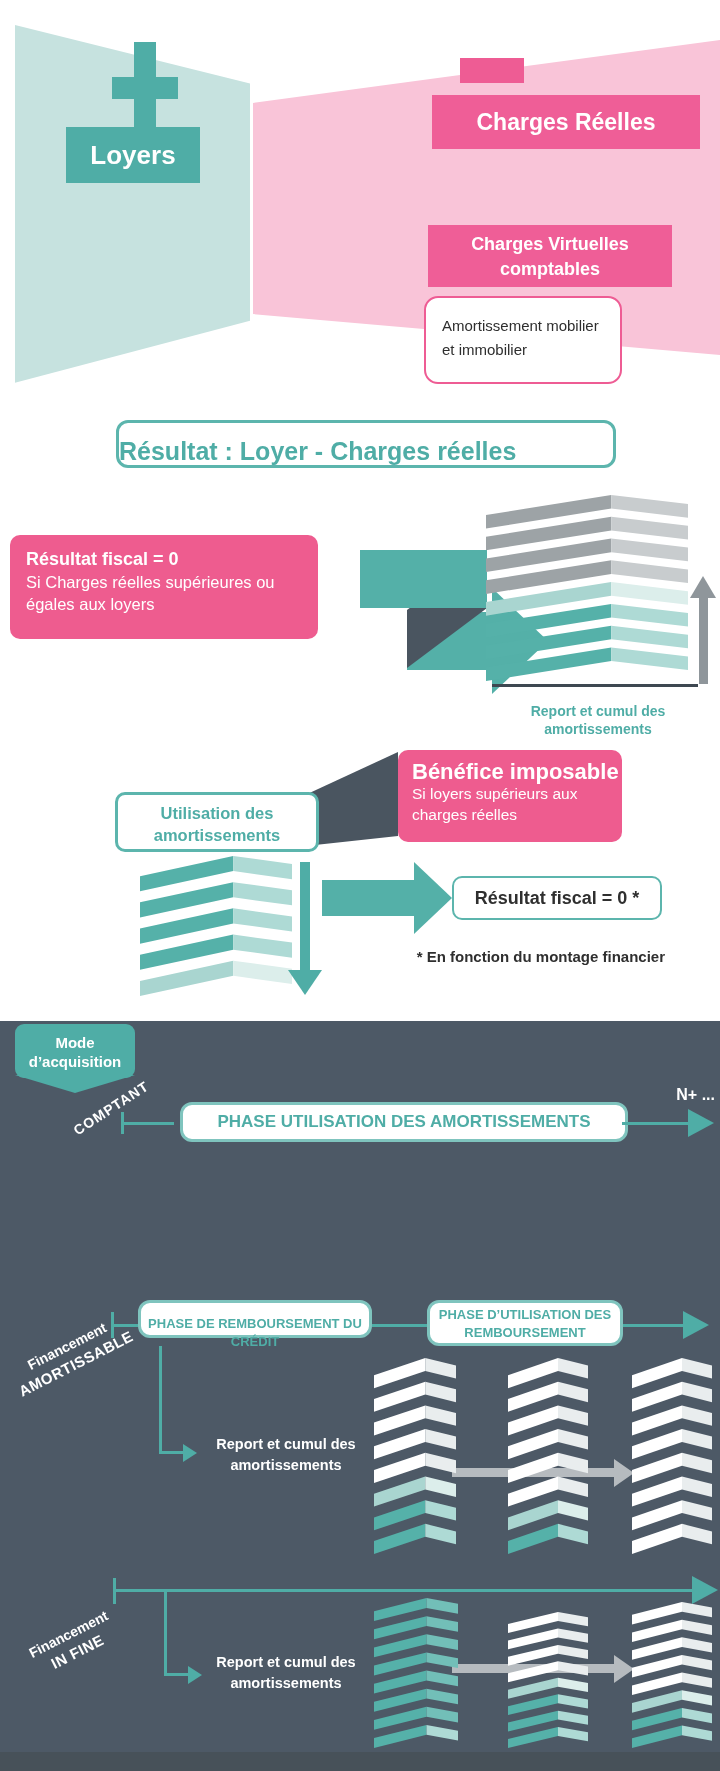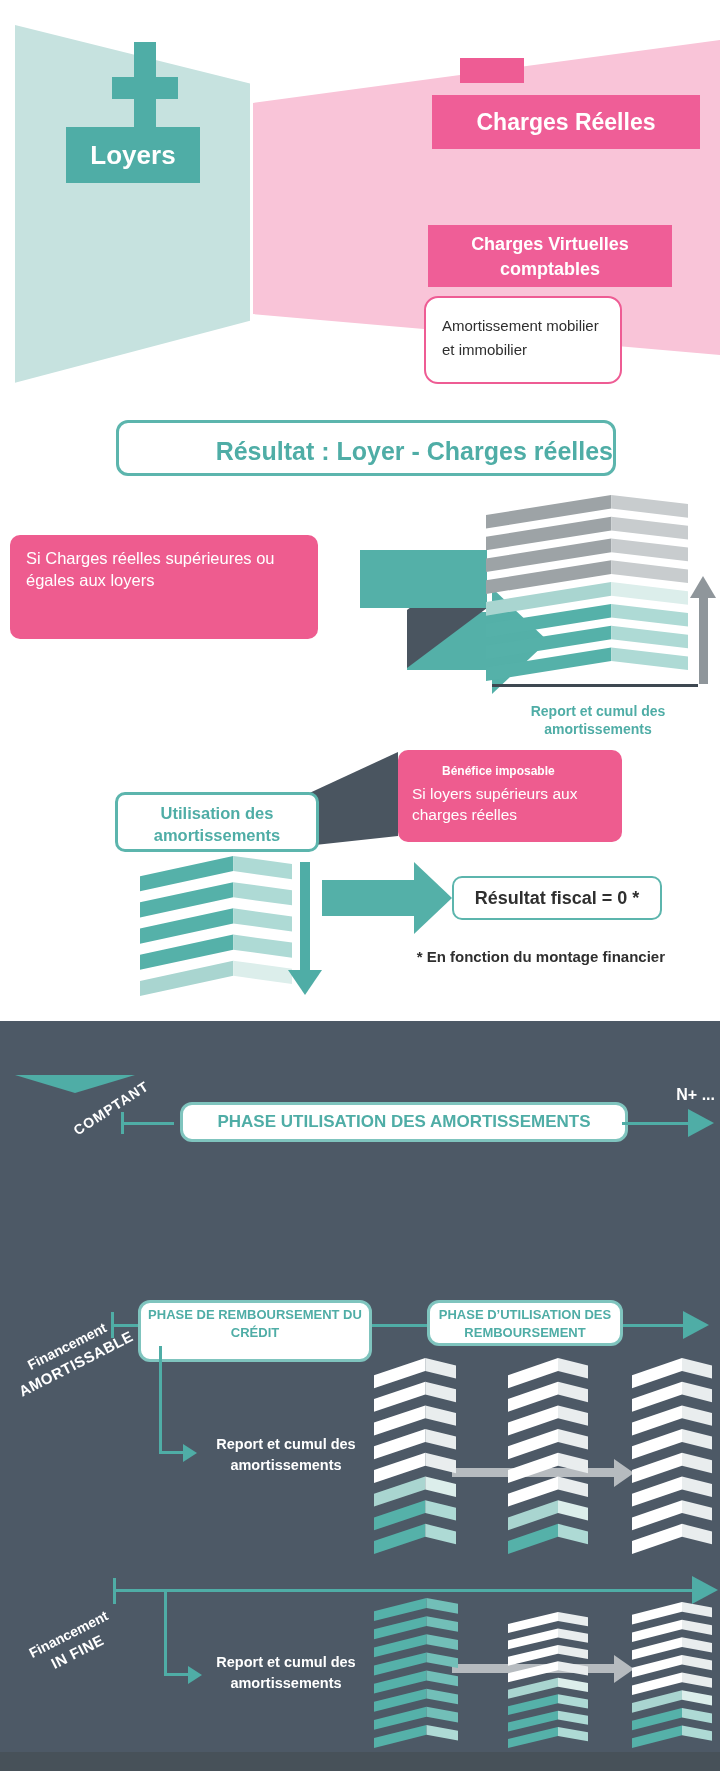--- a/index.html
+++ b/index.html
@@ -25,40 +25,40 @@
     font-size:14px;color:#2E2E2E;z-index:1;}
   .charges-list div{line-height:21px;}
   .charges-reelles{left:432px;top:95px;width:268px;height:54px;background:#EF5E97;color:#fff;
     font-weight:bold;font-size:23px;text-align:center;line-height:54px;z-index:2;}
   .charges-virtuelles{left:428px;top:225px;width:244px;height:62px;background:#EF5E97;color:#fff;
     font-weight:bold;font-size:18px;text-align:center;line-height:25px;padding-top:7px;
     box-sizing:border-box;z-index:2;}
   .amort-note{left:424px;top:296px;width:198px;height:88px;background:#fff;border:2px solid #EE5C94;
     border-radius:14px;font-size:15px;color:#2E2E2E;line-height:24px;
     padding:16px 16px 0 16px;box-sizing:border-box;}
-  .formula-box{left:116px;top:420px;width:500px;height:56px;background:#fff;border:3px solid #5CB5AD;
-    border-radius:12px;color:#4FADA6;font-weight:bold;font-size:25px;text-align:right;
+  .formula-box{left:116px;top:420px;width:500px;height:48px;background:#fff;border:3px solid #5CB5AD;
+    border-radius:12px;color:#4FADA6;font-weight:bold;font-size:25px;text-align:left;
     line-height:56px;box-sizing:border-box;}
   
   .rf0-card{left:10px;top:535px;width:308px;height:104px;background:#EE5C8F;border-radius:10px;
     color:#fff;padding:12px 0 0 16px;box-sizing:border-box;}
   .rf0-card .t{font-weight:bold;font-size:18px;line-height:24px;}
   .rf0-card .b{font-size:16.5px;line-height:22px;}
   .zigzag{left:352px;top:550px;}
   .building1{left:486px;top:495px;}
   .underline1{left:492px;top:684px;width:206px;height:3px;background:#3E4851;}
   .uparrow-shaft{left:699px;top:598px;width:9px;height:86px;background:#8F969B;}
   .uparrow-head{left:690px;top:576px;width:0;height:0;border-left:13px solid transparent;
     border-right:13px solid transparent;border-bottom:22px solid #8F969B;}
   .caption1{left:500px;top:702px;width:196px;text-align:center;color:#4FADA6;
     font-weight:bold;font-size:14px;line-height:18px;}
   .connector{left:270px;top:740px;z-index:1;}
   .benefice-card{left:398px;top:750px;width:224px;height:92px;background:#EE5C8F;border-radius:10px;
     color:#fff;padding:10px 0 0 14px;box-sizing:border-box;z-index:2;}
-  .benefice-card .t{font-weight:bold;font-size:12px;line-height:23px;margin-left:30px;}
+  .benefice-card .t{font-weight:bold;font-size:22px;line-height:23px;}
   .benefice-card .b{font-size:15.5px;line-height:21px;}
   .utilisation-box{left:115px;top:792px;width:204px;height:60px;background:#fff;
     border:3px solid #5CB5AD;border-radius:10px;color:#4FADA6;font-weight:bold;font-size:16.5px;
     text-align:center;line-height:22px;padding-top:7px;box-sizing:border-box;z-index:2;}
   .building2{left:140px;top:856px;}
   .downarrow-shaft{left:300px;top:862px;width:10px;height:110px;background:#4FADA6;}
   .downarrow-head{left:288px;top:970px;width:0;height:0;border-left:17px solid transparent;
     border-right:17px solid transparent;border-top:25px solid #4FADA6;}
   .blockarrow{left:322px;top:862px;}
   .rf0star-box{left:452px;top:876px;width:210px;height:44px;background:#fff;border:2.5px solid #5CB5AD;
@@ -78,22 +78,22 @@
   .comptant{left:55px;top:1100px;width:112px;font-size:14px;letter-spacing:1px;
     transform:rotate(-33deg);}
   .row2-label{left:-16px;top:1336px;width:175px;line-height:19px;}
   .row2-label .l1,.row3-label .l1{font-size:14px;}
   .row2-label .l2,.row3-label .l2{font-size:15px;letter-spacing:0.5px;}
   .row3-label{left:-12px;top:1624px;width:170px;line-height:19px;}
   .tl-line{background:#4FADA6;}
   .phase-box{background:#fff;border:3px solid #7FC4BE;border-radius:12px;color:#4FADA6;
     font-weight:bold;text-align:center;box-sizing:border-box;}
   .phase1{left:180px;top:1102px;width:448px;height:40px;font-size:17px;line-height:34px;}
-  .phase2a{left:138px;top:1300px;width:234px;height:62px;font-size:13px;line-height:18px;
-    padding-top:3px;}
+  .phase2a{left:138px;top:1300px;width:234px;height:38px;font-size:13px;line-height:18px;
+    padding-top:12px;}
   .phase2b{left:427px;top:1300px;width:196px;height:46px;font-size:13px;line-height:18px;
     padding-top:3px;}
   .nplus{left:640px;top:1086px;width:75px;color:#fff;font-weight:bold;font-size:16px;
     text-align:right;}
   .head-teal{width:0;height:0;border-top:14px solid transparent;border-bottom:14px solid transparent;
     border-left:26px solid #4FADA6;}
   .head-small{width:0;height:0;border-top:9px solid transparent;border-bottom:9px solid transparent;
     border-left:14px solid #4FADA6;}
   .report-label{width:172px;text-align:center;color:#fff;font-weight:bold;font-size:14.5px;
     line-height:21px;}
@@ -119,20 +119,21 @@
   <div class="abs plus-h"></div>
   <div class="abs minus"></div>
   <div class="abs loyers">Loyers</div>
 
   <div class="abs charges-reelles">Charges Réelles</div>
   <div class="abs charges-virtuelles">Charges Virtuelles comptables</div>
   <div class="abs amort-note">Amortissement mobilier et immobilier</div>
   <div class="abs formula-box">Résultat : Loyer - Charges réelles</div>
 
   <div class="abs rf0-card">
+    <div class="t">Résultat fiscal = 0</div>
     <div class="b">Si Charges réelles supérieures ou égales aux loyers</div>
   </div>
 
   <svg class="abs zigzag" width="198" height="150" viewBox="0 0 198 150">
     <polygon points="55,62 140,62 140,120 55,120" fill="#54B0A8"></polygon>
     <polygon points="140,38 196,91 140,144" fill="#54B0A8"></polygon>
     <polygon points="135,0 135,58 55,118 55,60" fill="#4A5560"></polygon>
     <polygon points="8,0 135,0 135,58 8,58" fill="#54B0A8"></polygon>
   </svg>
 
@@ -187,20 +188,24 @@
   <svg class="abs blockarrow" width="130" height="72" viewBox="0 0 130 72">
     <rect x="0" y="18" width="95" height="36" fill="#54B0A8"></rect>
     <polygon points="92,0 130,36 92,72" fill="#54B0A8"></polygon>
   </svg>
   <div class="abs rf0star-box">Résultat fiscal = 0 *</div>
   <div class="abs footnote">* En fonction du montage financier</div>
 
   <div class="abs dark-bg"></div>
   <div class="abs dark-bottom"></div>
 
+  <div class="abs badge-rect">
+    <div>Mode</div>
+    <div>d’acquisition</div>
+  </div>
   <div class="abs badge-tri"></div>
 
   <div class="abs rot-label comptant">COMPTANT</div>
   <div class="abs tl-line" style="left:121px;top:1112px;width:3px;height:22px;"></div>
   <div class="abs tl-line" style="left:124px;top:1122px;width:50px;height:3px;"></div>
   <div class="abs phase-box phase1">PHASE UTILISATION DES AMORTISSEMENTS</div>
   <div class="abs tl-line" style="left:622px;top:1122px;width:66px;height:3px;"></div>
   <div class="abs head-teal" style="left:688px;top:1109px;"></div>
   <div class="abs nplus">N+ ...</div>
 

